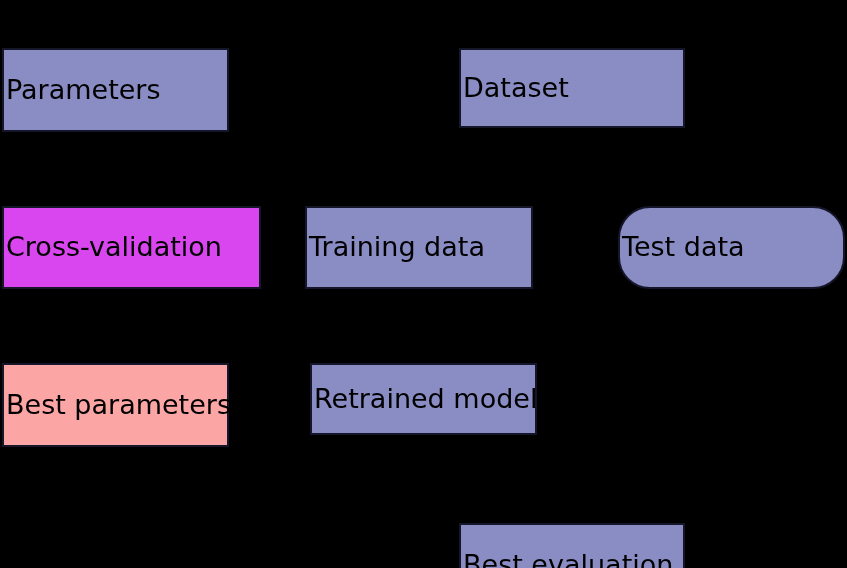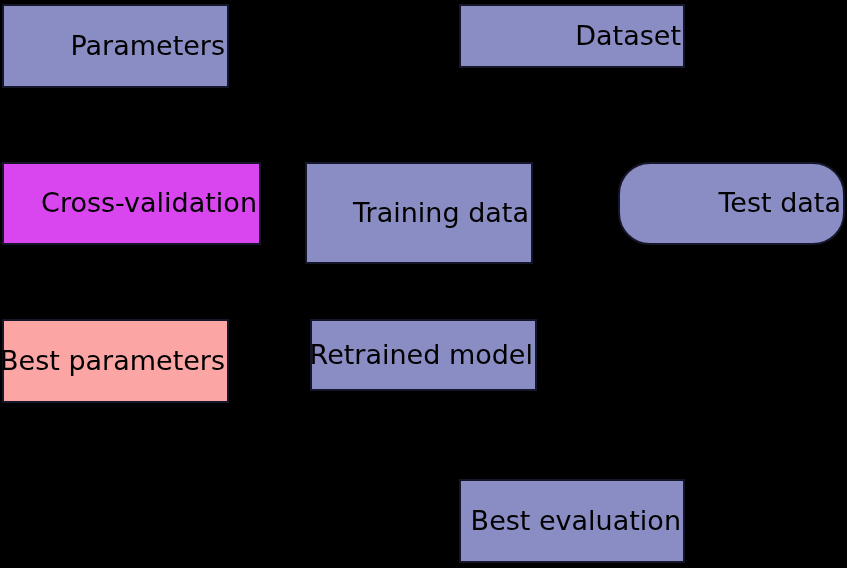--- a/index.html
+++ b/index.html
@@ -18,53 +18,54 @@
     background: #000000;
     overflow: hidden;
   }
   .node {
     position: absolute;
     box-sizing: border-box;
     background: #8a8cc4;
     border: 2px solid #16162a;
     display: flex;
     align-items: center;
-    justify-content: flex-end;
+    justify-content: flex-start;
     color: #000000;
     font-family: "DejaVu Sans", sans-serif;
     font-size: 27px;
     font-weight: 400;
     line-height: 1.05;
     letter-spacing: 0px;
     white-space: nowrap;
     user-select: none;
+    margin-top: 44px;
   }
   .node-label {
     display: block;
     padding: 0 2px;
   }
 </style>
 </head>
 <body style="background: rgb(0, 0, 0);">
 
 <div id="canvas" style="width: 847px; height: 568px; background: rgb(0, 0, 0);">
 
   <div class="node" style="left: 2px; top: 4px; width: 227px; height: 84px; background: rgb(138, 140, 196); border-color: rgb(22, 22, 42); border-width: 2px; color: rgb(0, 0, 0); font-size: 27px;">
     <span class="node-label">Parameters</span>
   </div>
 
-  <div class="node" style="left: 459px; top: 4px; width: 226px; height: 64px; background: rgb(138, 140, 196); border-color: rgb(22, 22, 42); border-width: 2px; color: rgb(0, 0, 0); font-size: 27px;">
+  <div class="node" style="left: 459px; top: 4px; width: 226px; height: 80px; background: rgb(138, 140, 196); border-color: rgb(22, 22, 42); border-width: 2px; color: rgb(0, 0, 0); font-size: 27px;">
     <span class="node-label">Dataset</span>
   </div>
 
   <div class="node" style="left: 2px; top: 162px; width: 259px; height: 83px; background: #d946ef; border-color: rgb(22, 22, 42); border-width: 2px; color: rgb(0, 0, 0); font-size: 27px;">
     <span class="node-label">Cross-validation</span>
   </div>
 
-  <div class="node" style="left: 305px; top: 162px; width: 228px; height: 102px; background: rgb(138, 140, 196); border-color: rgb(22, 22, 42); border-width: 2px; color: rgb(0, 0, 0); font-size: 27px;">
+  <div class="node" style="left: 305px; top: 162px; width: 228px; height: 83px; background: rgb(138, 140, 196); border-color: rgb(22, 22, 42); border-width: 2px; color: rgb(0, 0, 0); font-size: 27px;">
     <span class="node-label">Training data</span>
   </div>
 
   <div class="node" style="left: 618px; top: 162px; width: 227px; height: 83px; background: rgb(138, 140, 196); border-color: rgb(22, 22, 42); border-width: 2px; color: rgb(0, 0, 0); font-size: 27px; border-radius: 32px;">
     <span class="node-label">Test data</span>
   </div>
 
   <div class="node" style="left: 2px; top: 319px; width: 227px; height: 84px; background: #fca5a5; border-color: rgb(22, 22, 42); border-width: 2px; color: rgb(0, 0, 0); font-size: 27px;">
     <span class="node-label">Best parameters</span>
   </div>

